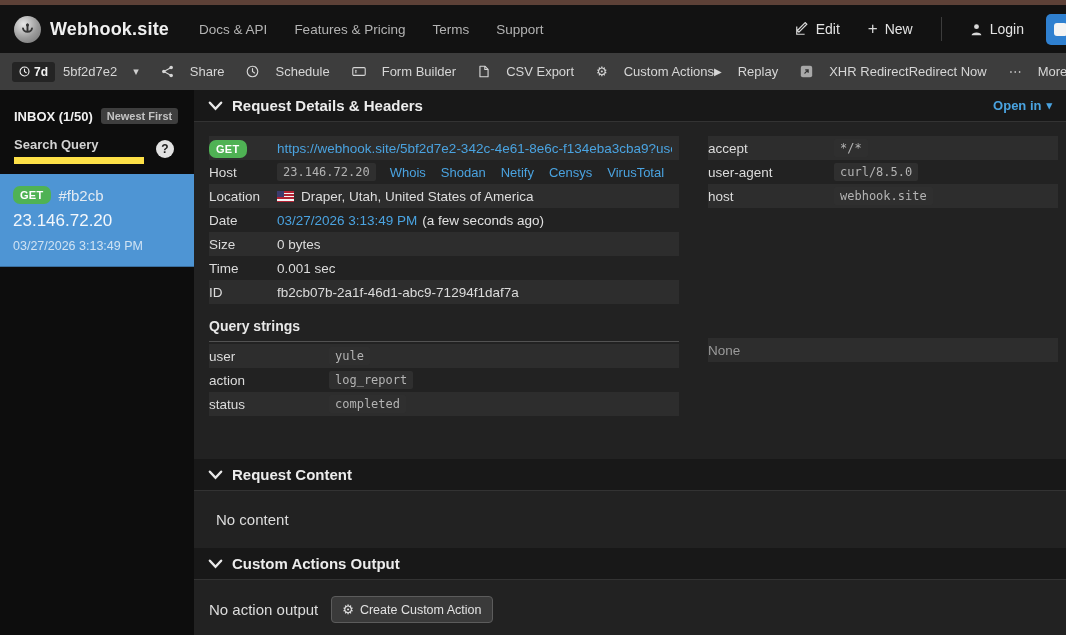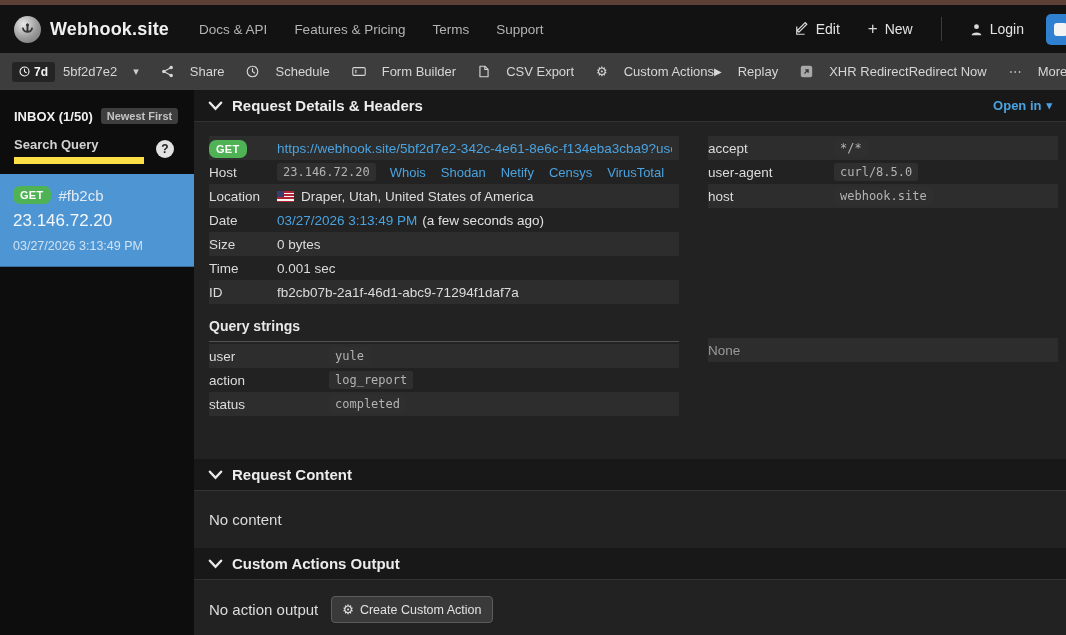--- a/index.html
+++ b/index.html
@@ -86,21 +86,21 @@
   .date-rel { margin-left:5px; color:#e0e0e0; }
   .pencil { color:#4aa3e0; font-size:13px; margin-right:6px; }
   .subhead { color:#e8e8e8; font-weight:bold; font-size:14px; margin-top:14px;
     padding-bottom:7px; border-bottom:1px solid #525252; }
   .subhead-fv { margin-top:0; }
   .mt-rows { margin-top:2px; }
   .fv-wrap { margin-top:130px; }
   .none-text { color:#9a9a9a; font-size:13.5px; }
 
   
-  .empty-block { padding:20px 15px; height:57px; }
+  .empty-block { padding:20px 22px; height:57px; }
   .empty-text { color:#dcdcdc; font-size:15px; }
   .action-row { display:flex; align-items:center; gap:13px; padding:16px 15px; }
   .create-btn { background:#3a3a3a; border:1px solid #5c5c5c; border-radius:4px; color:#e2e2e2;
     font-size:12.5px; padding:5px 10px; display:flex; align-items:center; gap:6px; cursor:pointer;
     font-family:"Liberation Sans", sans-serif; }
   .gear { font-size:13px; }
   svg.icon { display:block; }
 </style>
 </head>
 <body>

